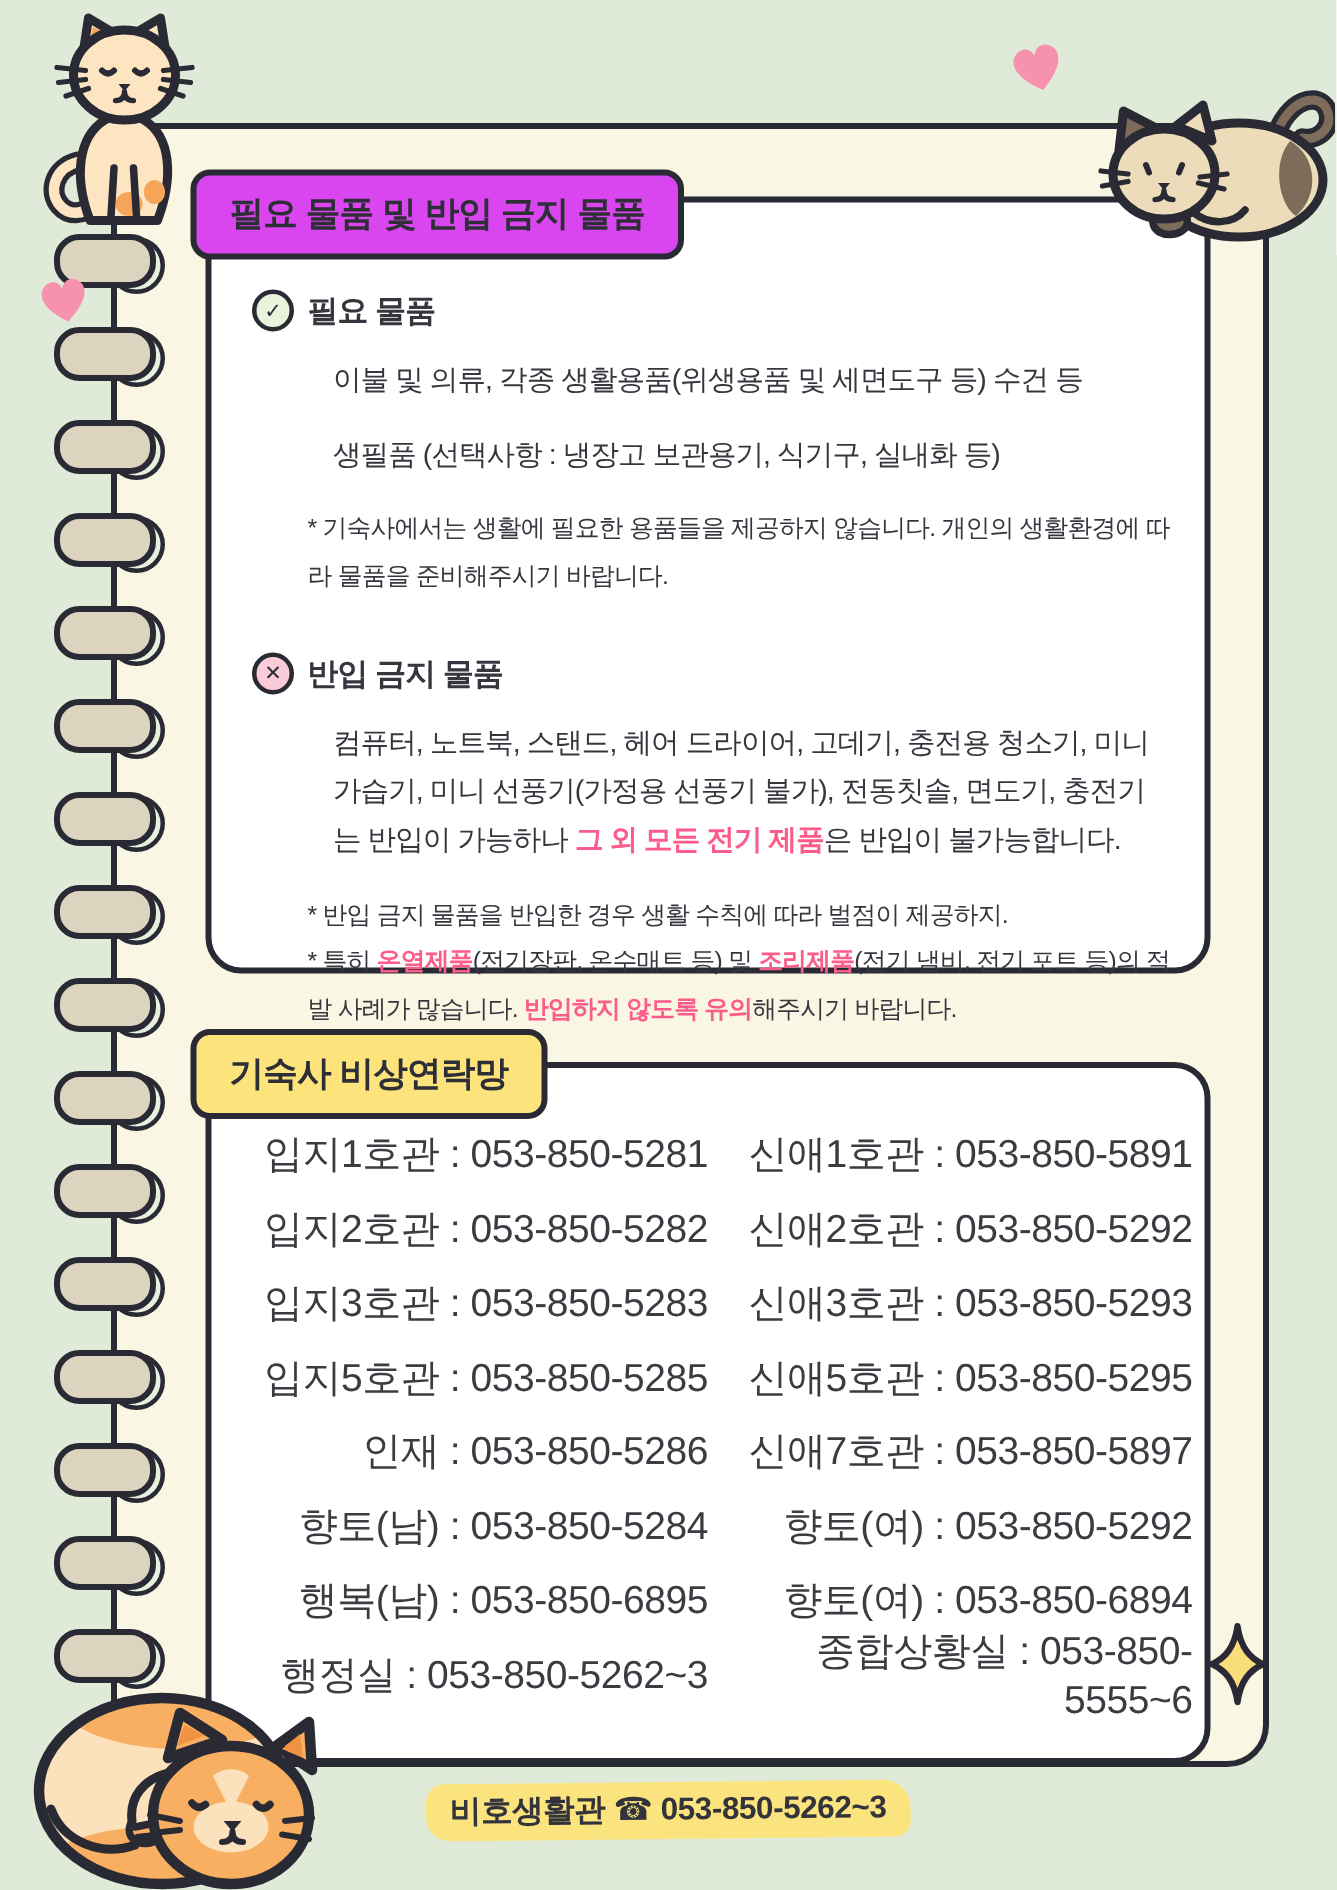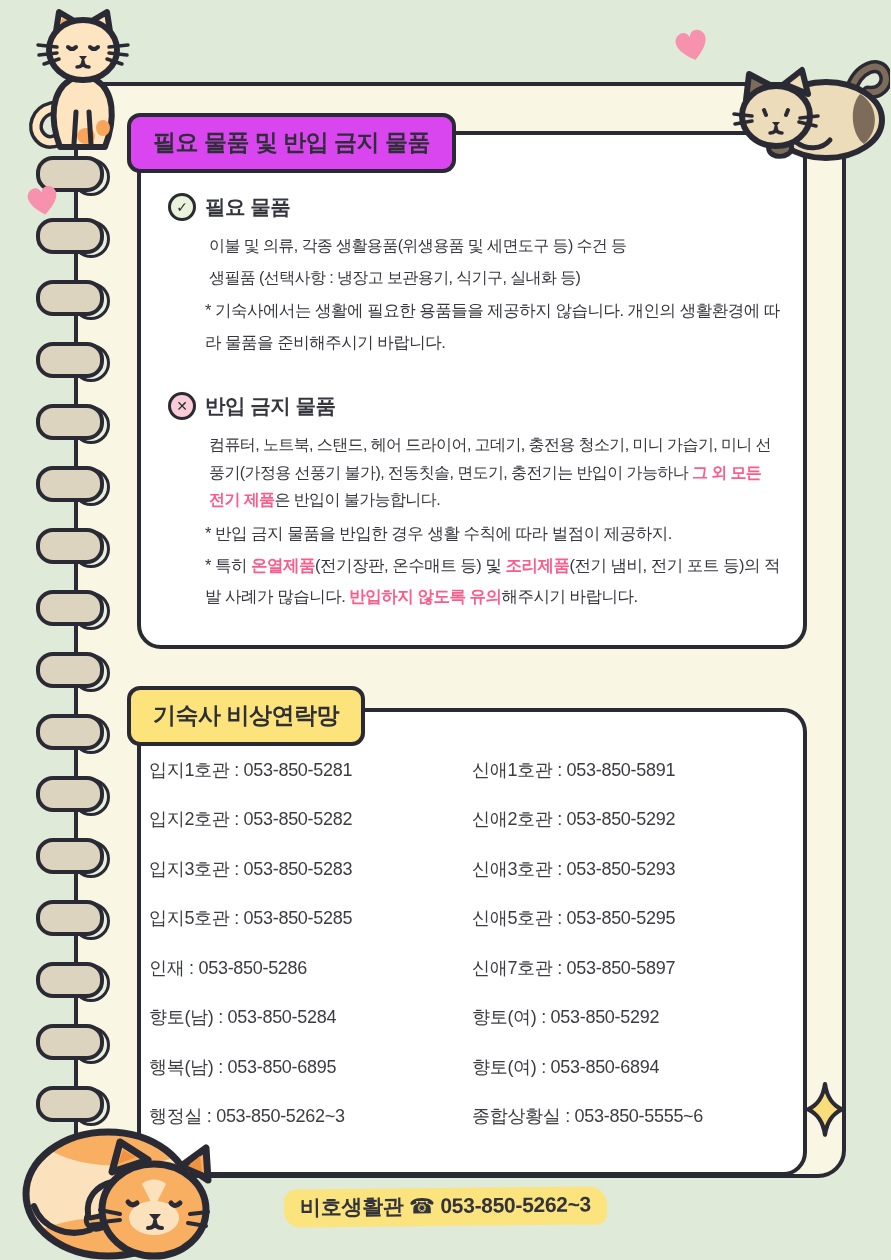--- a/index.html
+++ b/index.html
@@ -43,30 +43,30 @@
   .card1-inner { padding:58px 20px 0 64px; }
   .item-heading { display:flex; align-items:center; gap:9px; margin-left:-37px; margin-bottom:11px; }
   .badge {
     width:22px; height:22px; border-radius:50%; border:3px solid #2a2a34;
     display:flex; align-items:center; justify-content:center;
     font-size:14px; font-weight:bold; color:#2a2a34; flex:0 0 auto;
   }
   .badge-check { background:#e9f3dc; }
   .badge-cross { background:#f9ccd7; }
   .item-heading .label { font-size:20.5px; font-weight:700; letter-spacing:-0.5px; }
-  .body-text { font-size:16px; line-height:1.72; letter-spacing:-0.6px; margin:4px; }
+  .body-text { font-size:19px; line-height:1.72; letter-spacing:-0.6px; margin:17px; }
   .note-text { font-size:16.5px; line-height:1.92; letter-spacing:-0.5px; margin:4px 0 0; }
   .block2 { margin-top:34px; }
   .hl { color:#fb5c8a;font-weight:bold; }
   
   .contact-grid {
     padding:33px 8px 0; display:grid; grid-template-columns:1fr 1fr;
     grid-auto-rows:49.5px; align-items:center;
   }
-  .contact-cell { text-align:left; font-size:18px; letter-spacing:-0.3px; color:#3b3b42; }
+  .contact-cell { text-align:right; font-size:26px; letter-spacing:-0.3px; color:#3b3b42; }
   
   .footer { position:absolute; left:0; top:1188px; width:100%; text-align:center; z-index:4;text-decoration:underline; }
   .footer .hl-bg {
     display:inline-block; background:#fbe47d; padding:4px 16px 6px;
     border-radius:12px 18px 10px 16px; transform:rotate(-0.6deg);
     font-size:21px; font-weight:700; color:#33333b; letter-spacing:-0.3px;
   }
   
   .deco { position:absolute; z-index:5; }
   .cat-tl { left:26px; top:6px; width:112px; }

